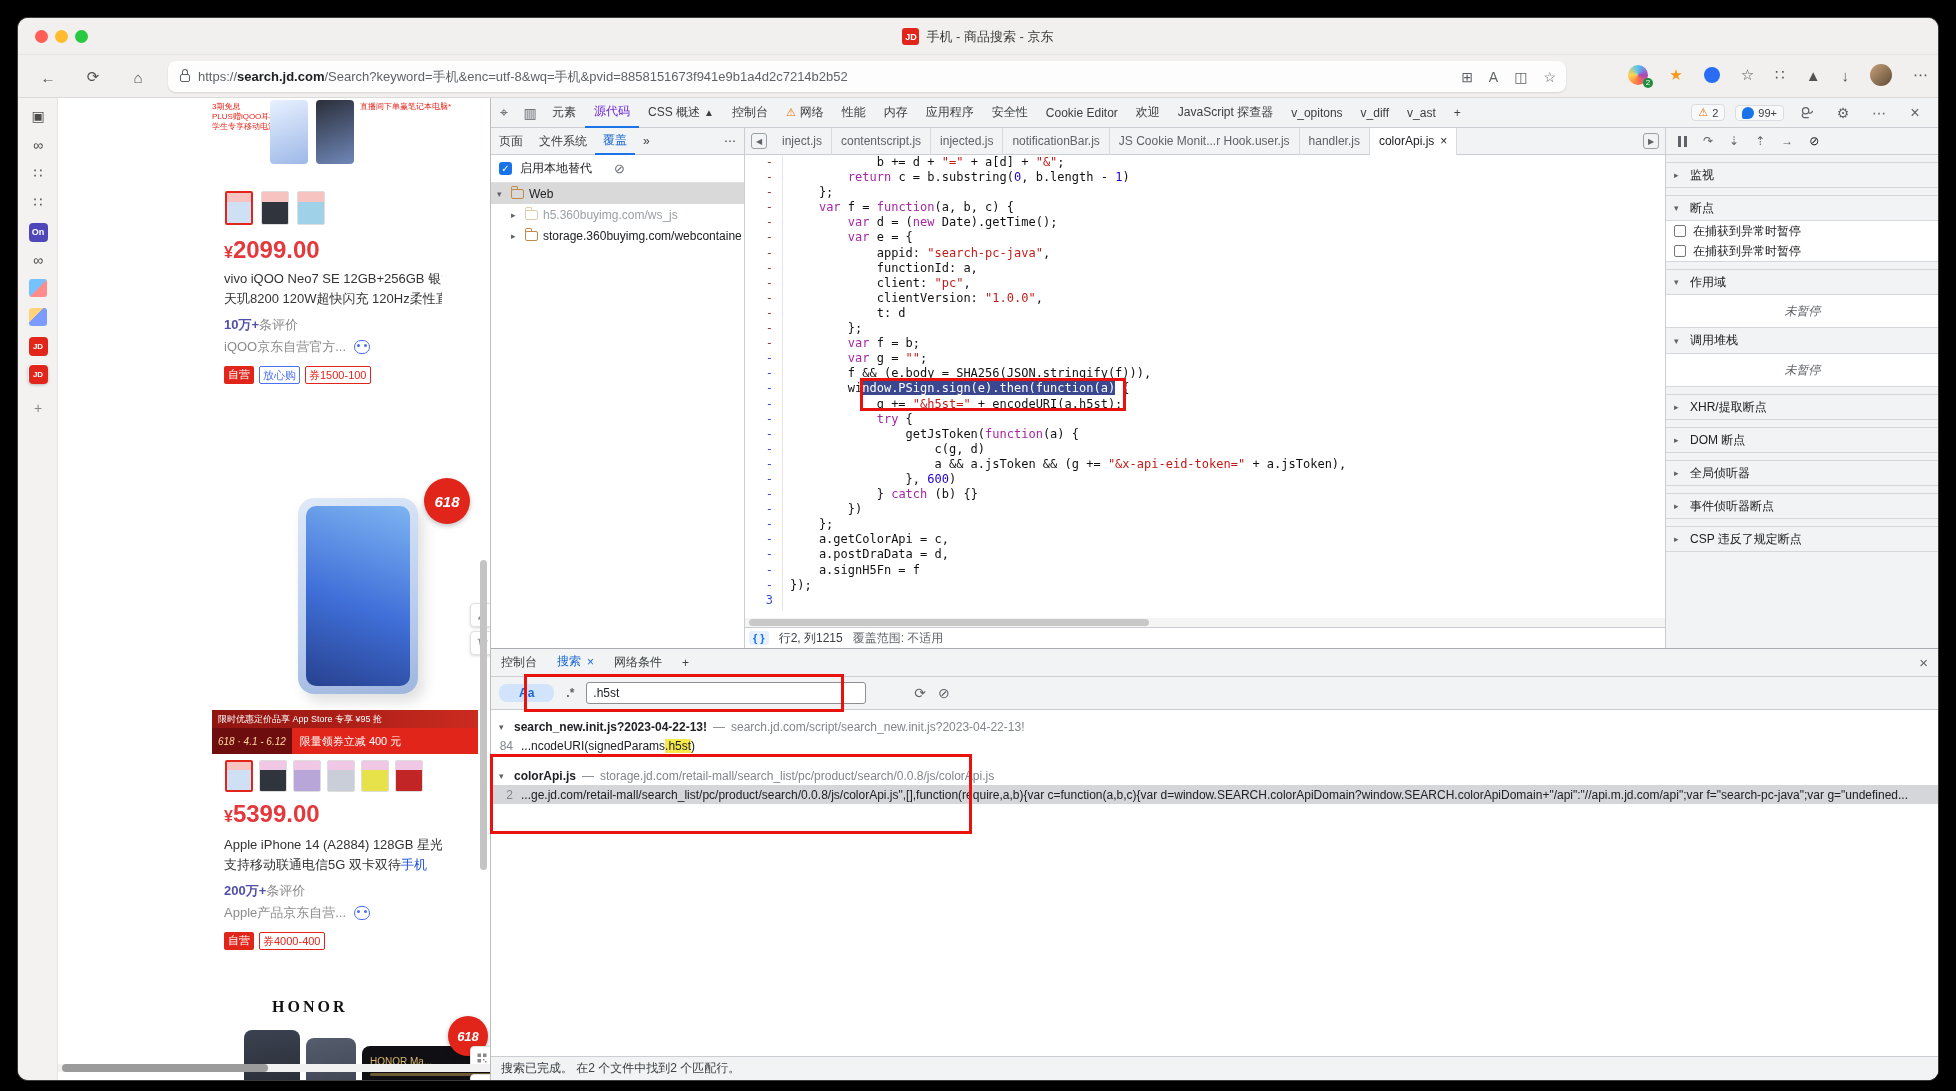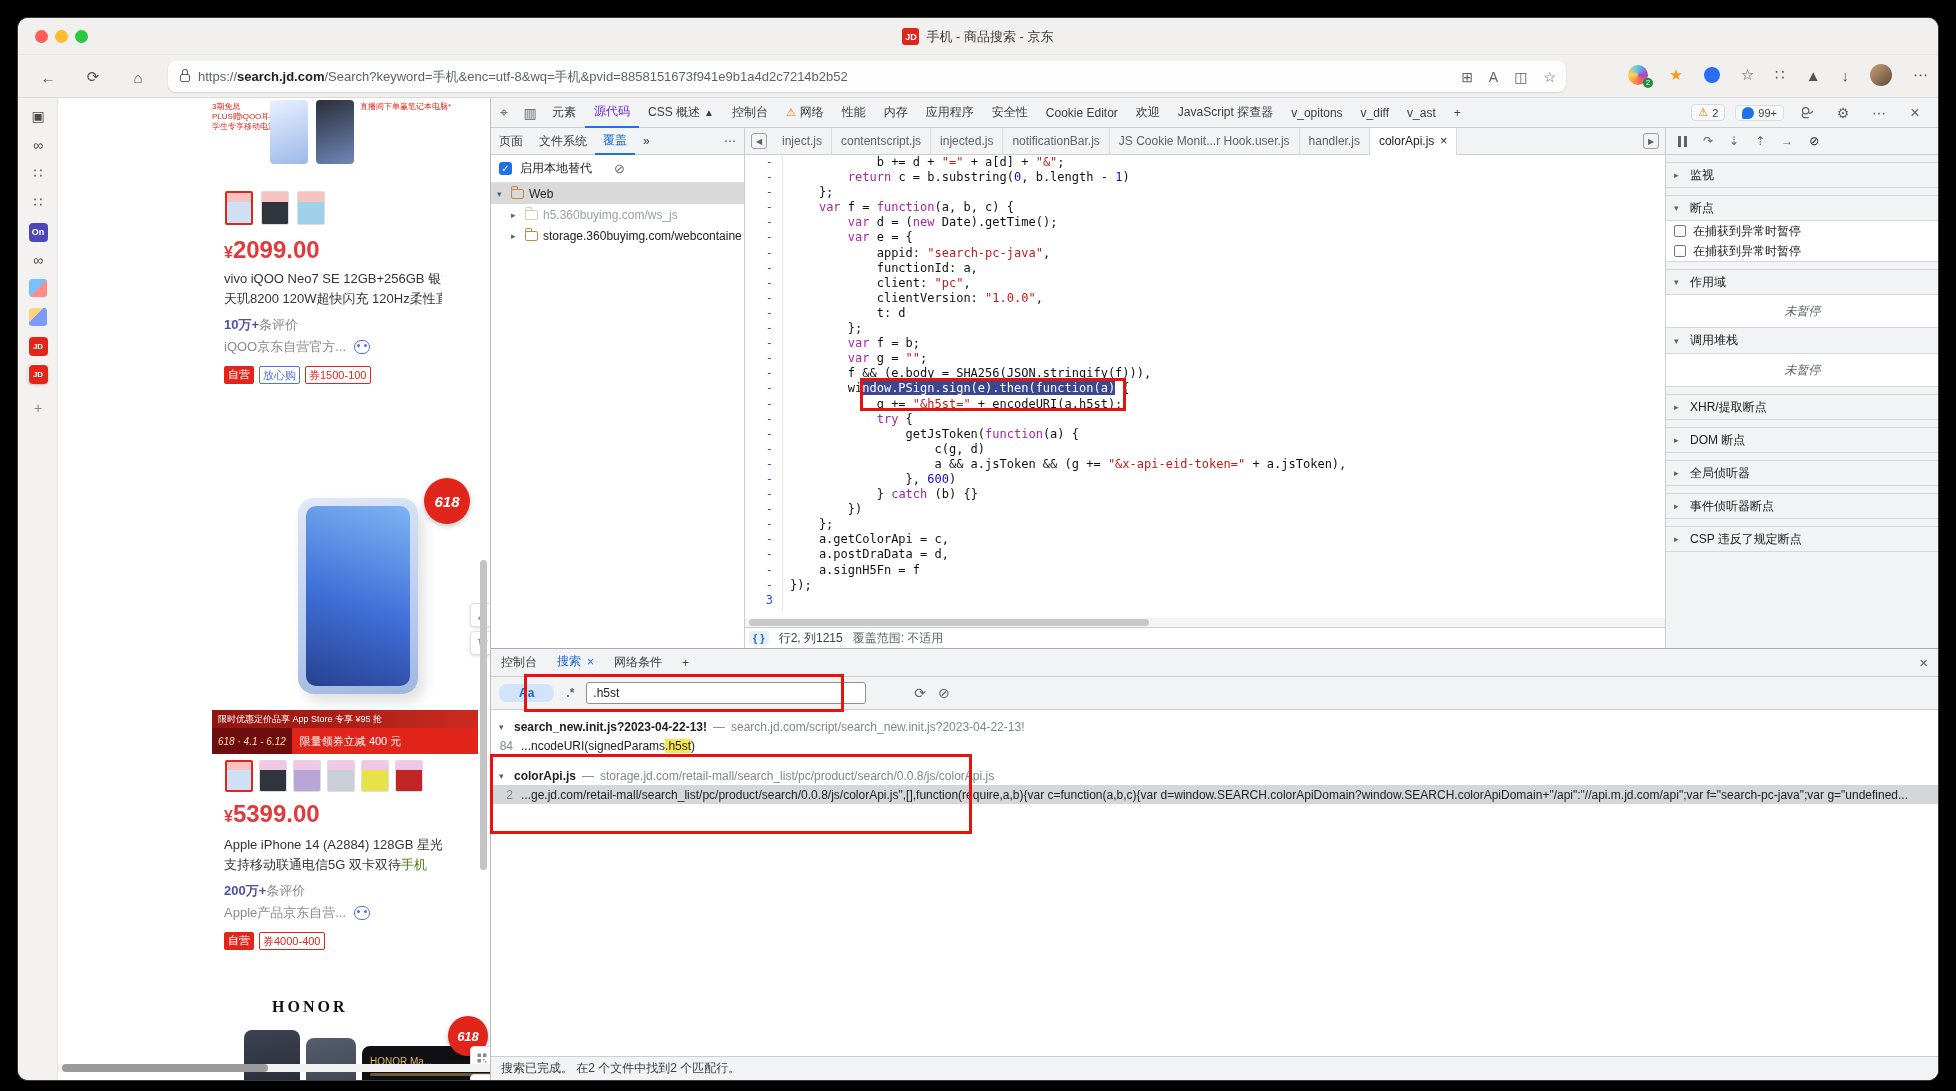--- a/index.html
+++ b/index.html
@@ -35,21 +35,21 @@
   
   .page{position:absolute;left:40px;top:80px;width:432px;bottom:0;background:#fff;overflow:hidden}
   .promo-imgs{position:absolute;left:154px;top:2px;width:266px;height:66px}
   .ptxt{position:absolute;left:0;top:2px;font-size:8px;color:#e1251b;line-height:10px;width:86px}
   .pphone{position:absolute;top:0;width:38px;height:64px;border-radius:4px;background:linear-gradient(160deg,#e8f1ff,#9db8e8)}
   .thumb{position:absolute;width:28px;height:34px;border:1px solid #ddd;border-radius:2px;background:linear-gradient(180deg,#f6c3c0 30%,#cfe0f5 30%)}
   .thumb.sel{border:2px solid #e1251b}
   .price{position:absolute;color:#e4393c;font-weight:bold}
   .price .sym{font-size:16px}.price .val{font-size:24px}
   .ptitle{position:absolute;font-size:13px;color:#333;width:218px;white-space:nowrap;overflow:hidden}
-  .kw{color:#4d7c0f}
+  .kw{color:#1d4ed8}
   .reviews{position:absolute;font-size:13px}
   .reviews b{color:#5050a8}.reviews span{color:#8c8c8c}
   .shop{position:absolute;font-size:13px;color:#8c8c8c;display:flex;align-items:center;gap:8px}
   .chatic{width:16px;height:14px;border:1.5px solid #4b6fe8;border-radius:7px;position:relative}
   .chatic:before{content:"";position:absolute;left:2px;top:3px;width:3px;height:3px;border-radius:50%;background:#4b6fe8}
   .chatic:after{content:"";position:absolute;right:2px;top:3px;width:3px;height:3px;border-radius:50%;background:#4b6fe8}
   .tags{position:absolute;display:flex;gap:5px;font-size:11px;line-height:16px}
   .tag-solid{background:#e1251b;color:#fff;padding:0 4px;border-radius:2px}
   .tag-blue{border:1px solid #4b72f0;color:#4b72f0;padding:0 3px;border-radius:2px}
   .tag-red{border:1px solid #e1251b;color:#e1251b;padding:0 3px;border-radius:2px}

